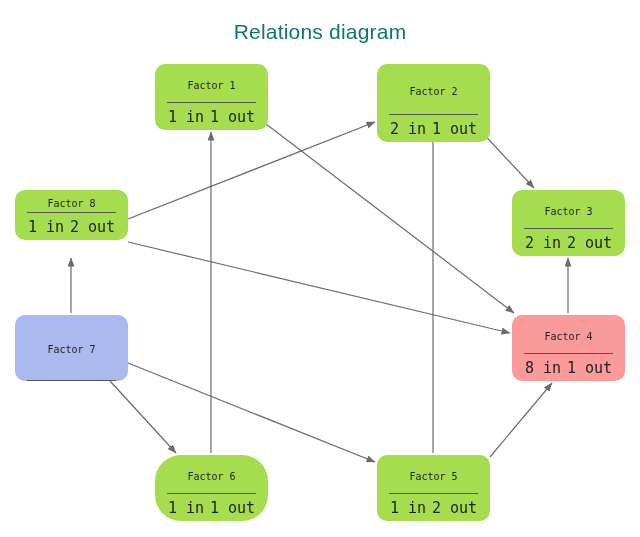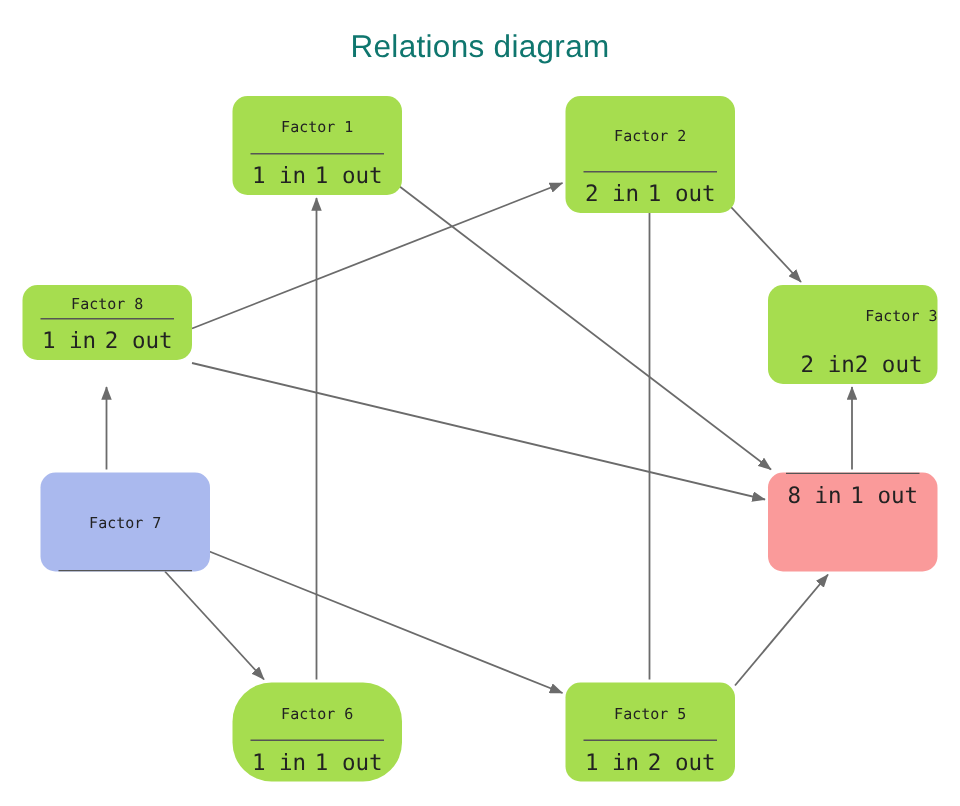--- a/index.html
+++ b/index.html
@@ -108,29 +108,30 @@
         </div>
       </div>
       <div class="node green" style="left: 377px; top: 64px; width: 113px; height: 78px;">
         <div class="title-row">Factor 2</div>
         <div class="sep"></div>
         <div class="stats-row">
           <span>2 in</span>
           <span>1 out</span>
         </div>
       </div>
-      <div class="node green" style="left: 512px; top: 190px; width: 113px; height: 66px; align-items: flex-end;">
+      <div class="node green" style="left: 512px; top: 190px; width: 113px; height: 66px;">
         <div class="title-row">Factor 3</div>
         <div class="sep"></div>
         <div class="stats-row">
           <span>2 in</span>
           <span>2 out</span>
         </div>
       </div>
       <div class="node red" style="left: 512px; top: 315px; width: 113px; height: 66px;">
+        <div class="title-row">Factor 4</div>
         <div class="sep"></div>
         <div class="stats-row">
           <span>8 in</span>
           <span>1 out</span>
         </div>
       </div>
       <div class="node green" style="left: 377px; top: 455px; width: 113px; height: 66px;">
         <div class="title-row">Factor 5</div>
         <div class="sep"></div>
         <div class="stats-row">
@@ -139,21 +140,21 @@
         </div>
       </div>
       <div class="node green" style="left: 155px; top: 455px; width: 113px; height: 66px; border-radius: 26px;">
         <div class="title-row">Factor 6</div>
         <div class="sep"></div>
         <div class="stats-row">
           <span>1 in</span>
           <span>1 out</span>
         </div>
       </div>
-      <div class="node blue" style="left: 15px; top: 315px; width: 113px; height: 66px; margin-left: 12px;">
+      <div class="node blue" style="left: 15px; top: 315px; width: 113px; height: 66px;">
         <div class="title-row">Factor 7</div>
         <div class="sep"></div>
       </div>
       <div class="node green" style="left: 15px; top: 190px; width: 113px; height: 50px;">
         <div class="title-row">Factor 8</div>
         <div class="sep"></div>
         <div class="stats-row">
           <span>1 in</span>
           <span>2 out</span>
         </div>

